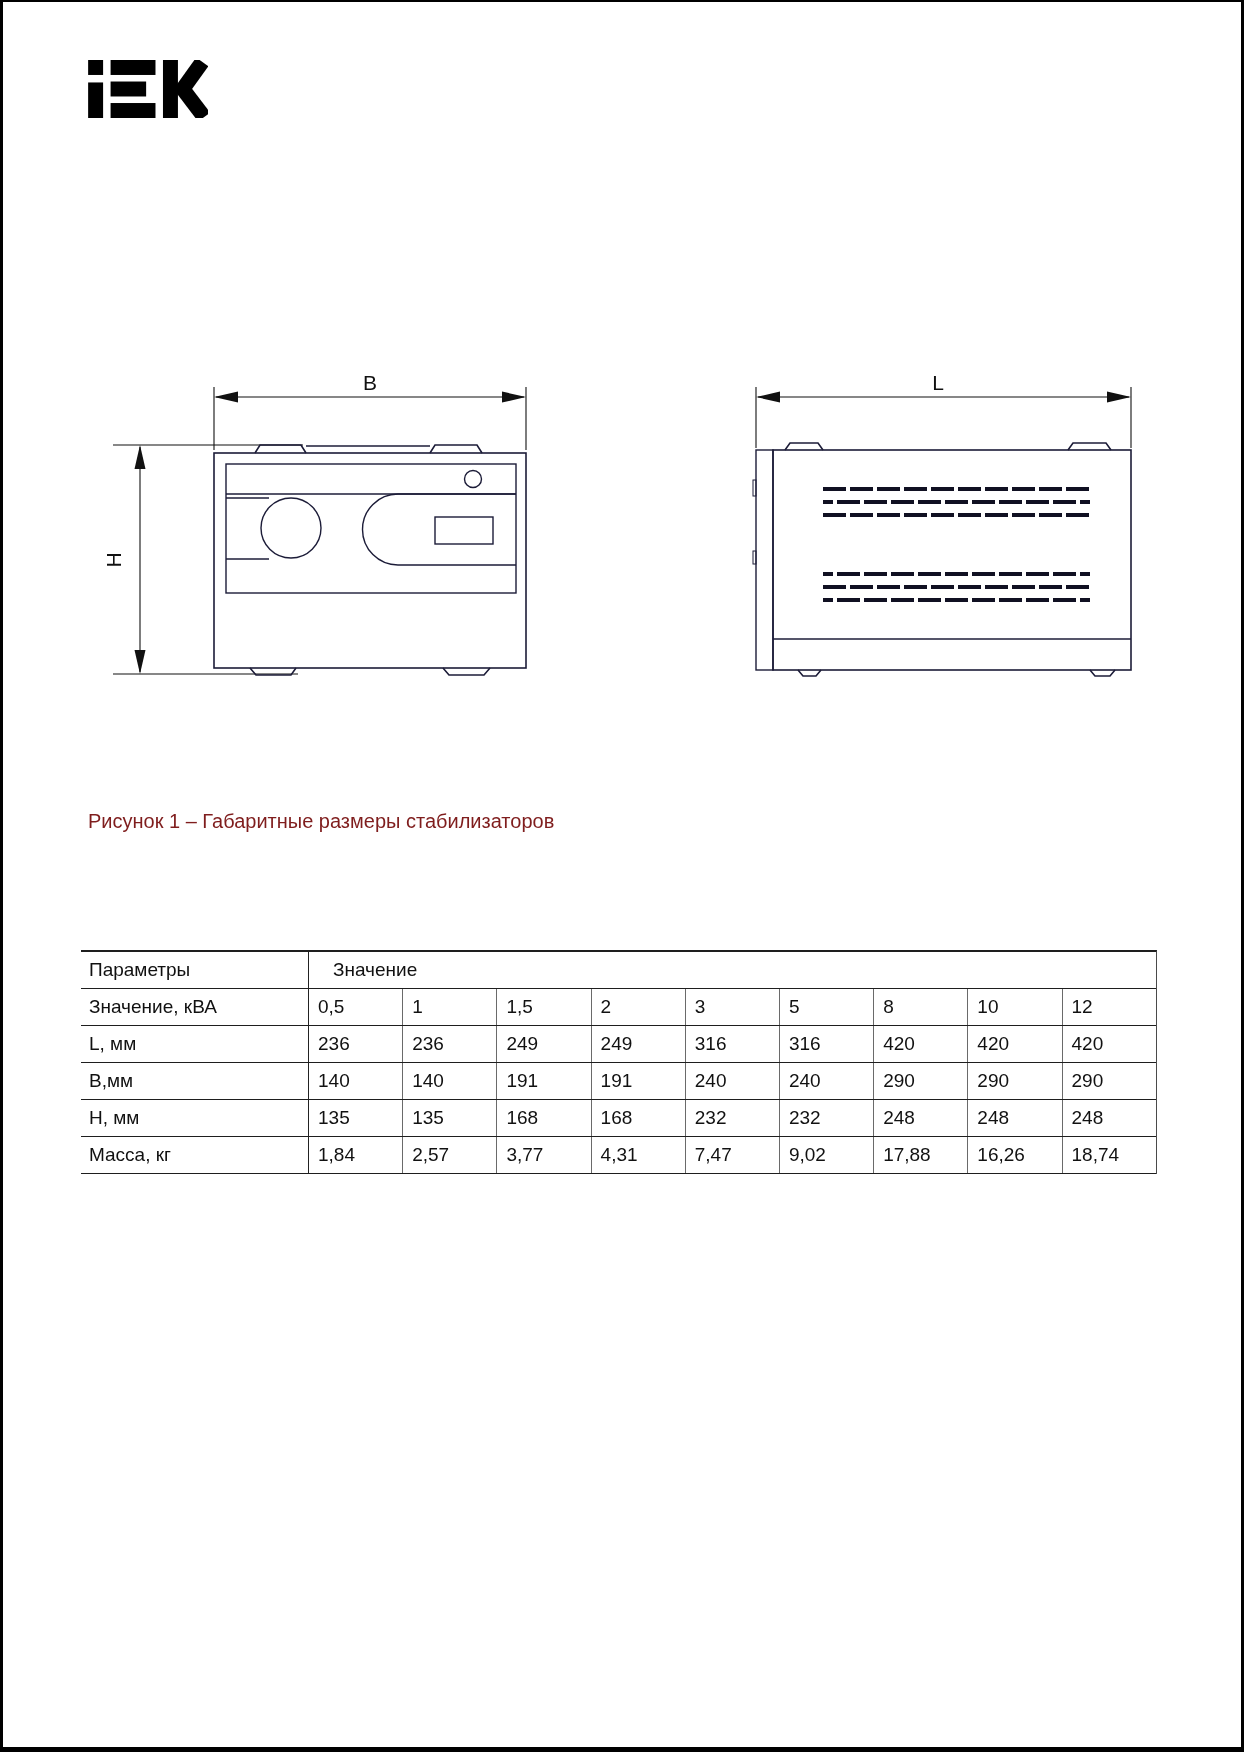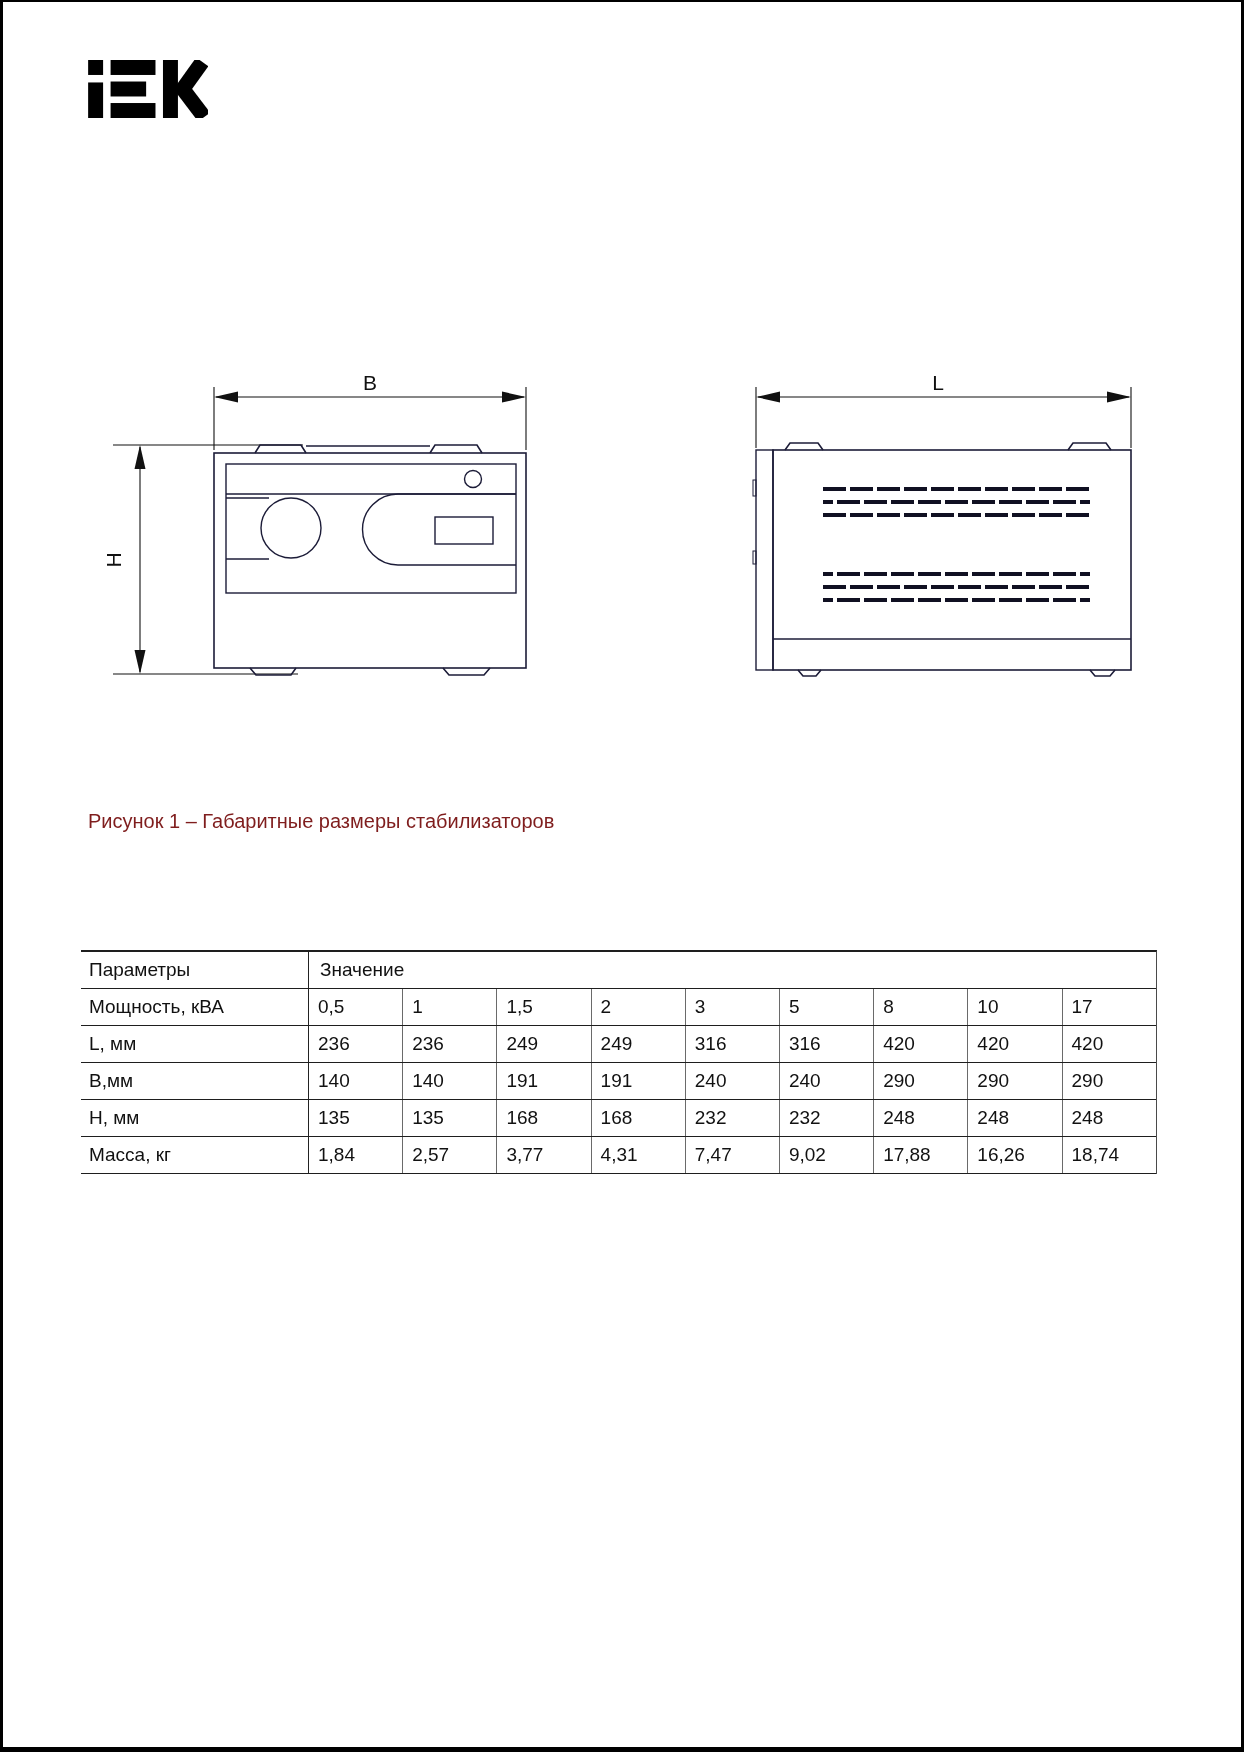--- a/index.html
+++ b/index.html
@@ -20,21 +20,21 @@
   .dim-table{
     position:absolute;left:78px;top:948px;width:1076px;
     border-top:2px solid #1e1e1e;border-right:1.4px solid #4a4a4a;
     font-size:19px;color:#111;box-sizing:border-box;
   }
   .trow{display:flex;height:37px;border-bottom:1.6px solid #1e1e1e;box-sizing:border-box;align-items:stretch;}
   .tcell{box-sizing:border-box;display:flex;align-items:center;padding-left:8px;overflow:hidden;white-space:nowrap;}
   .tcell.label{width:227px;text-align:right;}
   .tcell.val{width:94.2px;border-left:1.2px solid #6a6a6a;padding-left:9px;}
   .trow .tcell.val:nth-child(2){border-left:1.6px solid #222;}
-  .tcell.valhead{flex:1;border-left:1.6px solid #222;padding-left:11px;}
+  .tcell.valhead{flex:1;border-left:1.6px solid #222;padding-left:24px;}
   svg text{font-family:"Liberation Sans","DejaVu Sans",sans-serif;}
 </style>
 </head>
 <body>
 
 <div class="page">
 
   <div class="logo">
     <svg width="120" height="58" viewBox="0 0 128 62">
       <g fill="#000" stroke="none">
@@ -132,30 +132,30 @@
   </svg>
 
   <div class="caption">Рисунок 1 – Габаритные размеры стабилизаторов</div>
 
   <div class="dim-table" id="dimTable">
       <div class="trow thead">
         <div class="tcell label">Параметры</div>
         <div class="tcell valhead">Значение</div>
       </div>
       <div class="trow">
-        <div class="tcell label">Мощность, кВА</div>
+        <div class="tcell label">Значение, кВА</div>
         <div class="tcell val">0,5</div>
         <div class="tcell val">1</div>
         <div class="tcell val">1,5</div>
         <div class="tcell val">2</div>
         <div class="tcell val">3</div>
         <div class="tcell val">5</div>
         <div class="tcell val">8</div>
         <div class="tcell val">10</div>
-        <div class="tcell val">17</div>
+        <div class="tcell val">12</div>
       </div>
       <div class="trow">
         <div class="tcell label">L, мм</div>
         <div class="tcell val">236</div>
         <div class="tcell val">236</div>
         <div class="tcell val">249</div>
         <div class="tcell val">249</div>
         <div class="tcell val">316</div>
         <div class="tcell val">316</div>
         <div class="tcell val">420</div>

